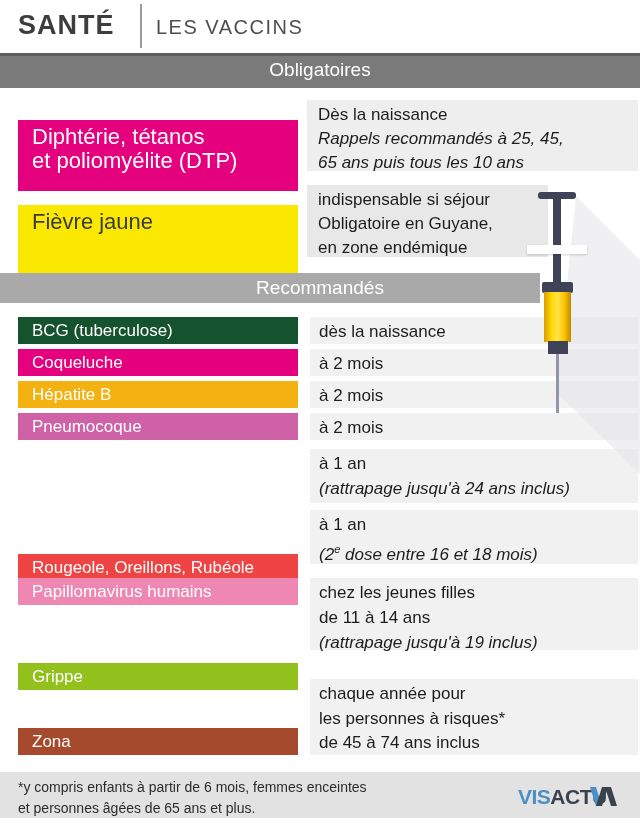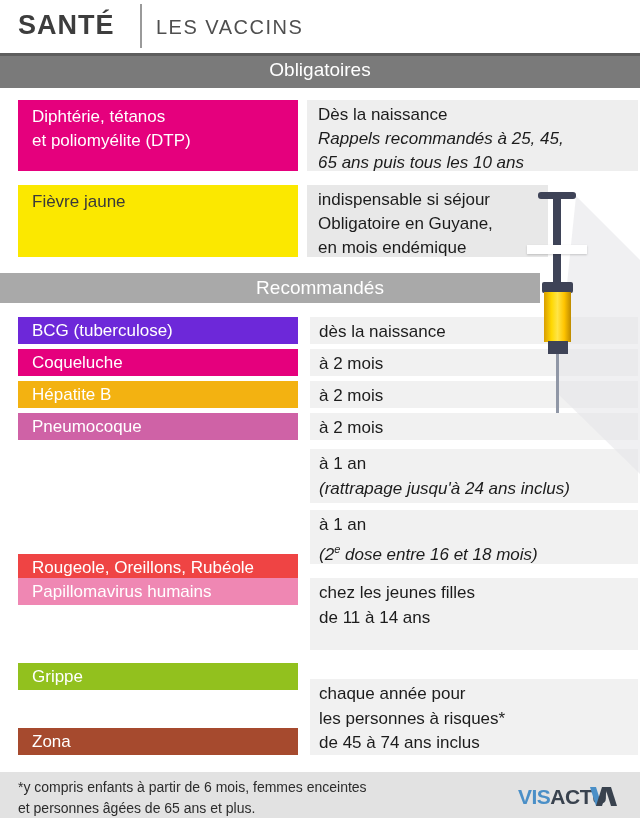--- a/index.html
+++ b/index.html
@@ -15,21 +15,21 @@
   .bar .bg{position:absolute;left:0;top:0;height:100%;}
   .bar .cap{position:absolute;left:0;top:0;width:640px;height:100%;text-align:center;}
   .bar-oblig{top:53px;height:35px;}
   .bar-oblig .bg{width:640px;border-top:3px solid #5e5e5e;box-sizing:border-box;}
   .bar-oblig .cap{line-height:33px;}
   .bar-reco{top:273px;height:30px;}
   .bar-reco .bg{width:540px;}
   .bar-reco .cap{line-height:30px;}
   
   .vbox{position:absolute;left:18px;width:280px;box-sizing:border-box;
-        padding:5px 0 0 14px;font-size:17px;line-height:24px;}
+        padding:5px 0 0 14px;font-size:22px;line-height:24px;margin-top:20px;}
   .vbox .pre{white-space:pre-line;}
   .rbox{position:absolute;left:18px;width:280px;height:27px;box-sizing:border-box;
         padding-left:14px;font-size:17px;line-height:27px;color:#fff;}
   
   .panel{position:absolute;left:307px;box-sizing:border-box;padding:3px 0 0 11px;
          font-size:17px;line-height:24px;color:#1c1c1c;}
   .strip{position:absolute;left:310px;width:328px;box-sizing:border-box;background:#f1f1f1;
          padding:2px 0 0 9px;font-size:17px;line-height:25px;color:#1c1c1c;}
   .ln{display:block;}
   .i{font-style:italic;}
@@ -67,29 +67,29 @@
     <span class="ln i">Rappels recommandés à 25, 45,</span>
     <span class="ln i">65 ans puis tous les 10 ans</span>
   </div>
 
   <div class="vbox" style="top: 185px; height: 72px; background-color: rgb(251, 232, 0); color: rgb(58, 58, 58);">
     <span class="pre">Fièvre jaune</span>
   </div>
   <div class="panel" style="top:185px;height:72px;width:241px;background:#e8e8e8;">
     <span class="ln">indispensable si séjour</span>
     <span class="ln">Obligatoire en Guyane,</span>
-    <span class="ln">en mois endémique</span>
+    <span class="ln">en zone endémique</span>
   </div>
 
   <div class="bar bar-reco">
     <div class="bg" style="background-color: rgb(169, 169, 169);"></div>
     <div class="cap">Recommandés</div>
   </div>
 
-  <div class="rbox" style="top: 317px; background-color: #6d28d9;">BCG (tuberculose)</div>
+  <div class="rbox" style="top: 317px; background-color: #14532d;">BCG (tuberculose)</div>
   <div class="strip" style="top:317px;height:27px;">
     <span class="ln">dès la naissance</span>
   </div>
 
   <div class="rbox" style="top: 349px; background-color: rgb(229, 0, 125);">Coqueluche</div>
   <div class="strip" style="top:349px;height:27px;">
     <span class="ln">à 2 mois</span>
   </div>
 
   <div class="rbox" style="top: 381px; background-color: rgb(243, 178, 17);">Hépatite B</div>
@@ -110,20 +110,21 @@
   <div class="rbox" style="top: 514px; background-color: #ef4444; margin-top: 40px;">Rougeole, Oreillons, Rubéole</div>
   <div class="strip" style="top:510px;height:54px;">
     <span class="ln">à 1 an</span>
     <span class="ln i"><span>(2</span><sup>e</sup><span> dose entre 16 et 18 mois)</span></span>
   </div>
 
   <div class="rbox" style="top: 578px; background-color: rgb(239, 135, 179);">Papillomavirus humains</div>
   <div class="strip" style="top:578px;height:72px;">
     <span class="ln">chez les jeunes filles</span>
     <span class="ln">de 11 à 14 ans</span>
+    <span class="ln i">(rattrapage jusqu'à 19 inclus)</span>
   </div>
 
   <div class="rbox" style="top: 663px; background-color: rgb(146, 193, 30);">Grippe</div>
   <div class="strip" style="top:663px;height:50px;margin-top:16px;">
     <span class="ln">chaque année pour</span>
     <span class="ln">les personnes à risques*</span>
   </div>
 
   <div class="rbox" style="top: 728px; background-color: rgb(166, 74, 46);">Zona</div>
   <div class="strip" style="top:728px;height:27px;">

